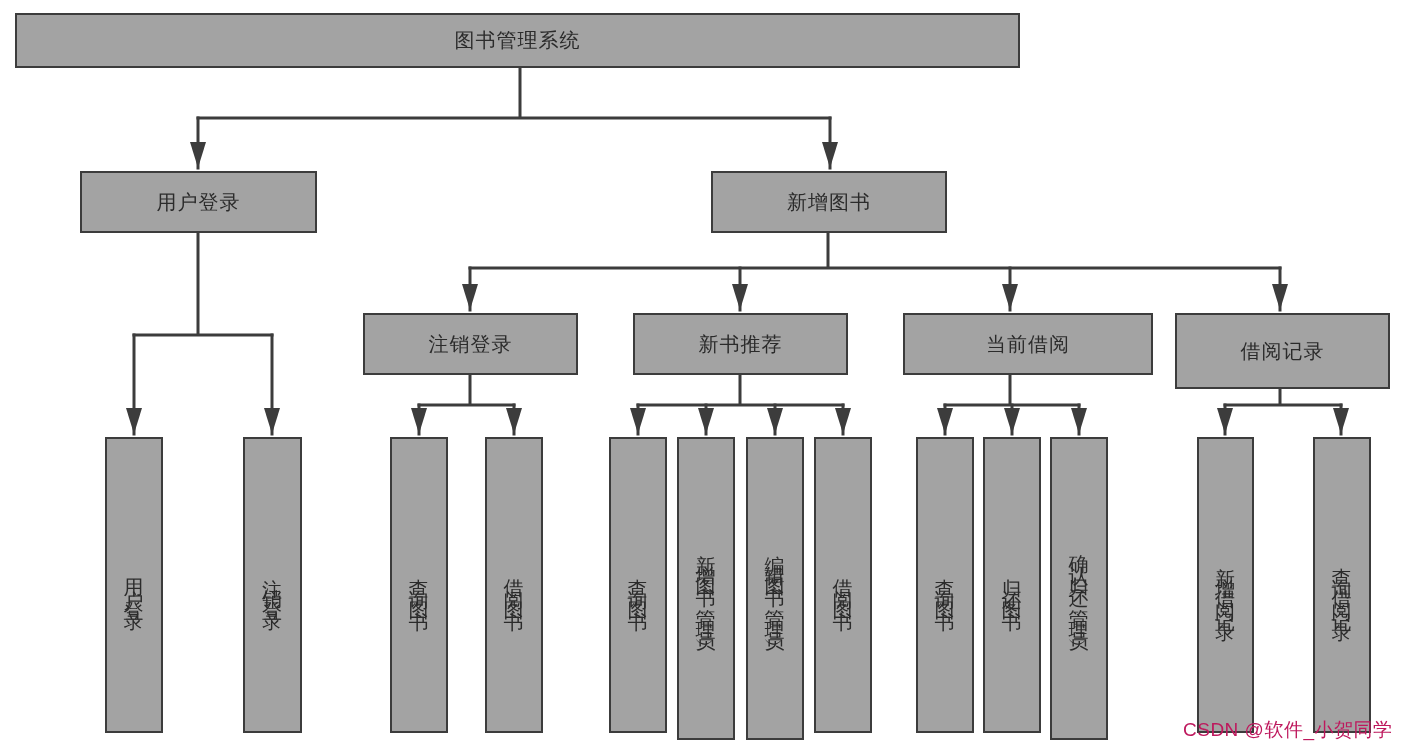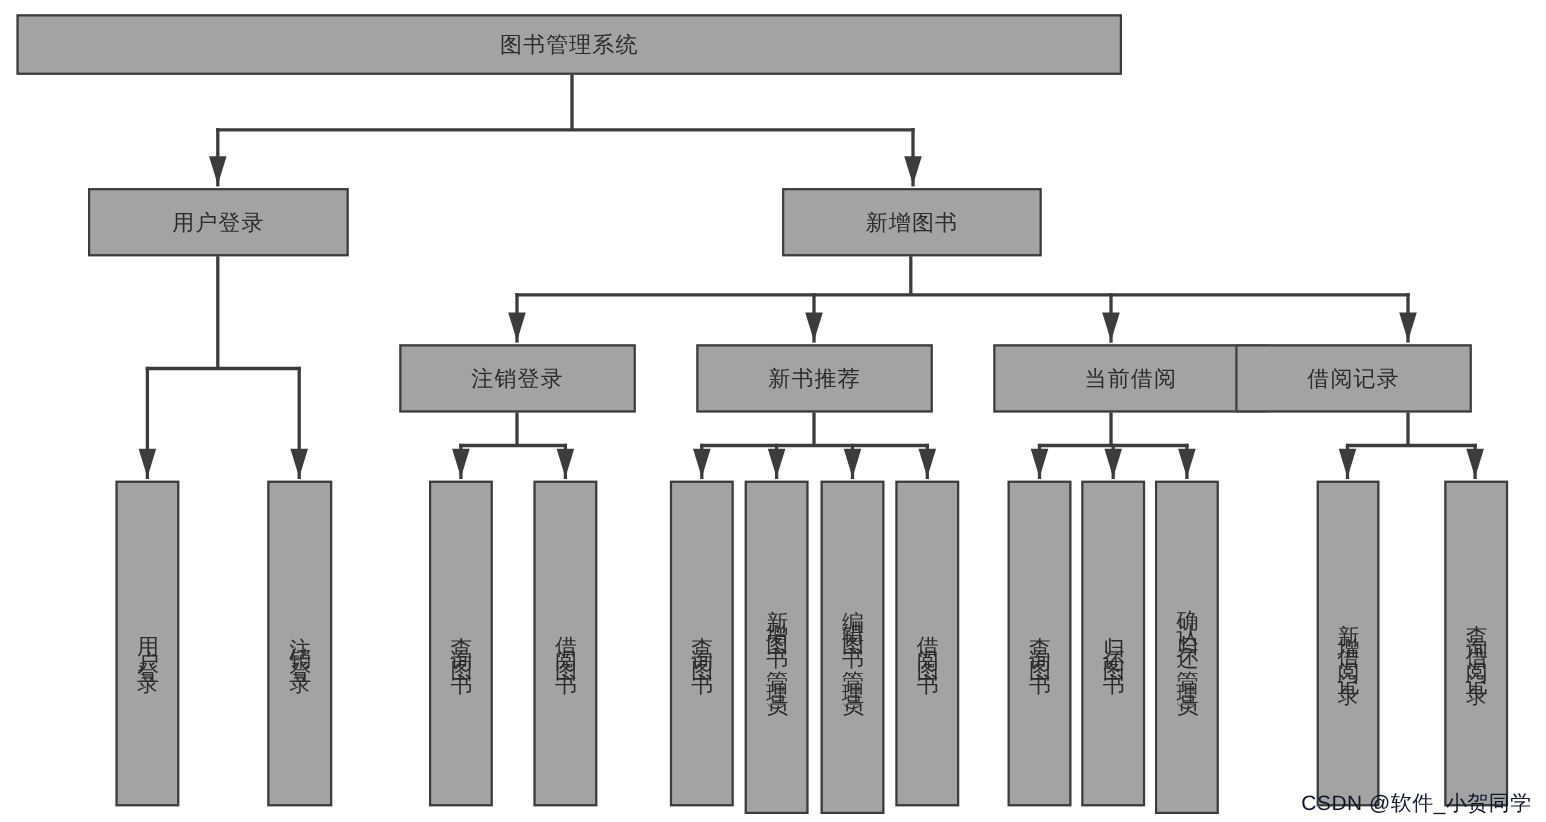--- a/index.html
+++ b/index.html
@@ -44,21 +44,21 @@
     letter-spacing: 11px;
     line-height: 1;
     color: #2b2b2b;
   }
   .watermark {
     position: absolute;
     left: 1183px;
     top: 717px;
     font-size: 19px;
     letter-spacing: 0.5px;
-    color: #0f172a;
+    color: #be185d;
     white-space: nowrap;
     z-index: 3;
   }
 </style>
 </head>
 <body>
 
 <div id="canvas">
 
   <svg id="connectors" width="1405" height="747" viewBox="0 0 1405 747">
@@ -105,21 +105,21 @@
   </svg>
 
   <div class="hbox" style="left:15px; top:13px; width:1005px; height:55px;">图书管理系统</div>
 
   <div class="hbox" style="left:80px; top:171px; width:237px; height:62px;">用户登录</div>
   <div class="hbox" style="left:711px; top:171px; width:236px; height:62px;">新增图书</div>
 
   <div class="hbox" style="left:363px; top:313px; width:215px; height:62px;">注销登录</div>
   <div class="hbox" style="left:633px; top:313px; width:215px; height:62px;">新书推荐</div>
   <div class="hbox" style="left:903px; top:313px; width:250px; height:62px;">当前借阅</div>
-  <div class="hbox" style="left:1123px; top:313px; width:215px; height:62px;">借阅记录</div>
+  <div class="hbox" style="left:1175px; top:313px; width:215px; height:76px;">借阅记录</div>
 
   <div class="vbox" style="left:105px; top:437px; width:58px; height:296px;">
     <span>用户登录</span>
   </div>
   <div class="vbox" style="left:243px; top:437px; width:59px; height:296px;">
     <span>注销登录</span>
   </div>
 
   <div class="vbox" style="left:390px; top:437px; width:58px; height:296px;">
     <span>查询图书</span>

